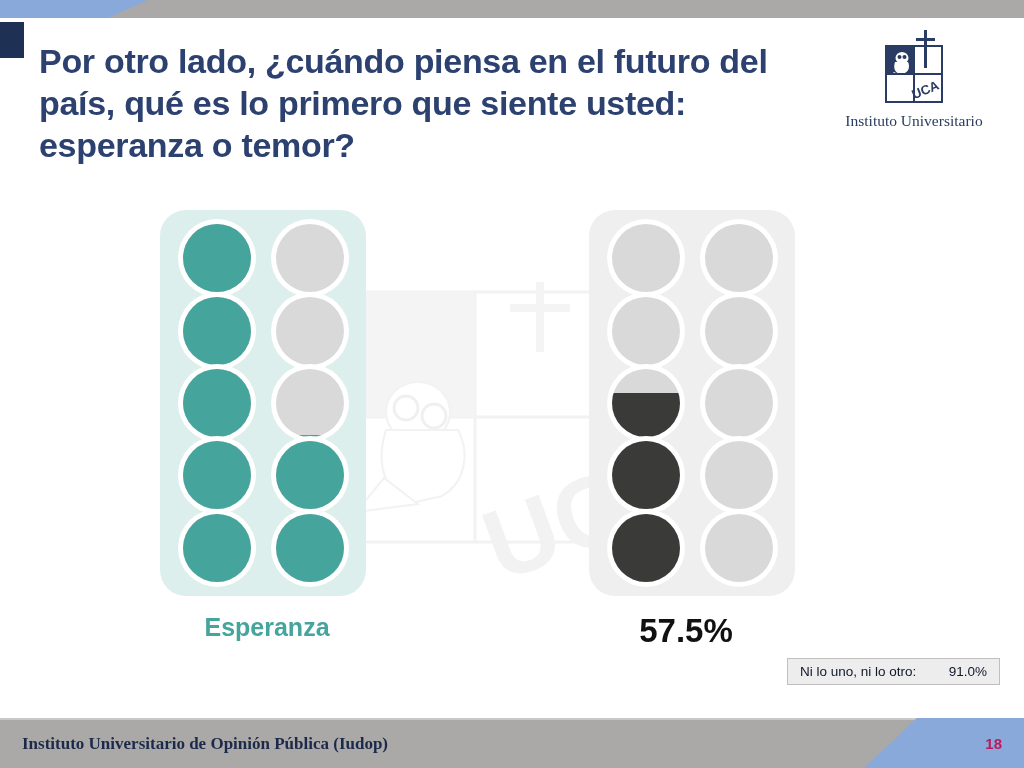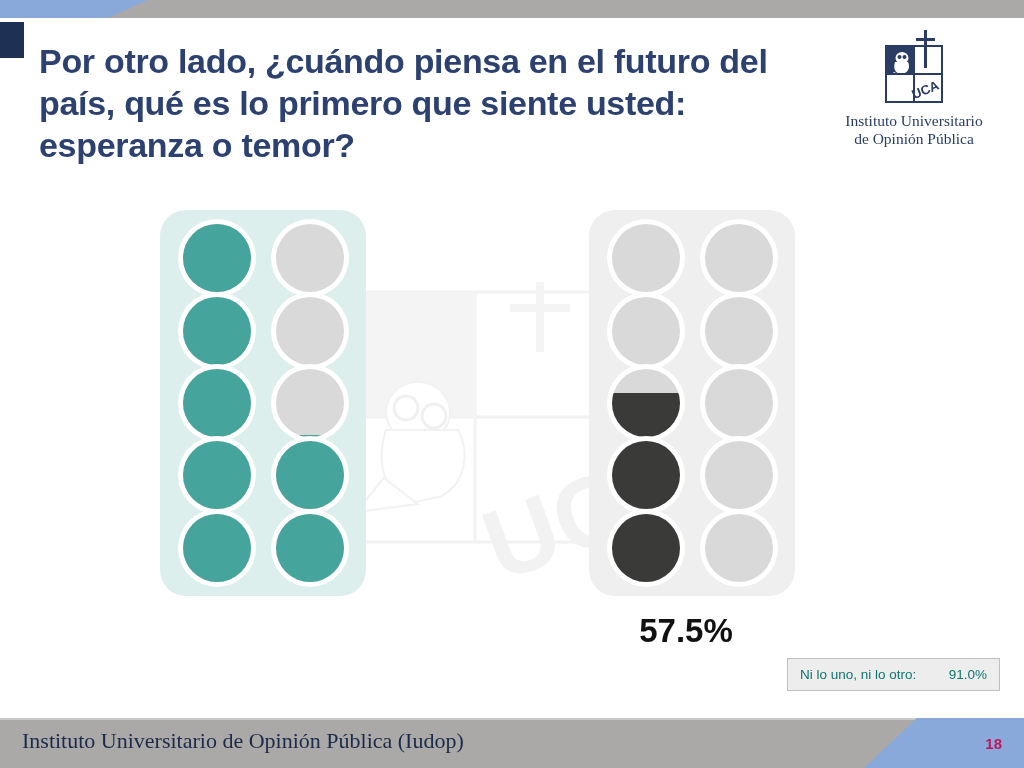--- a/index.html
+++ b/index.html
@@ -98,41 +98,41 @@
   .value-pct{ font-size:33px; font-weight:bold; line-height:38px; }
   .value-name{ font-size:25px; font-weight:bold; line-height:30px; }
   #label-esperanza .value-pct,
   #label-esperanza .value-name{ color:#45A49C; }
   #label-temor .value-pct,
   #label-temor .value-name{ color:#111111; }
 
   
   #legend-box{
     position:absolute; left:787px; top:658px;
-    width:213px; height:33px;
+    width:213px; height:27px;
     background:#EDEDED;
     border:1px solid #BFBFBF;
     display:flex; align-items:center;
     padding:0 12px;
     font-size:13.5px;
-    color:#0f766e;
+    color:#0f172a;
   }
   #legend-label{ flex:0 0 auto; }
   #legend-value{ margin-left:auto; }
 
   
   #footer-band{
     position:absolute; left:0; bottom:0; width:1024px; height:50px;
     background:#ABA9A7;
     border-top:2px solid #C9C8C6;
   }
   #footer-text{
     position:absolute; left:22px; bottom:14px;
     font-family:"Liberation Serif", serif;
-    font-size:22px; color:#1B2A4A;
+    font-size:17px; color:#1B2A4A;font-weight:bold;
   }
   #footer-blue-parallelogram{
     position:absolute; right:0; bottom:0; width:160px; height:50px;
     background:#8AA9DB;
     clip-path: polygon(33% 0, 100% 0, 100% 100%, 0 100%);
   }
   #page-number{
     position:absolute; right:22px; bottom:16px;
     font-size:15px; font-weight:bold; color:#be185d;
   }
@@ -165,21 +165,20 @@
       <circle cx="36.5" cy="29" r="2" fill="#2A3C63"></circle>
     </g>
 
     <line x1="46" y1="19" x2="46" y2="73" stroke="#2A3C63" stroke-width="2"></line>
     <line x1="19" y1="46" x2="73" y2="46" stroke="#2A3C63" stroke-width="2"></line>
 
     <text x="59" y="66" font-family="Liberation Sans, sans-serif" font-size="13" font-weight="bold" fill="#2A3C63" text-anchor="middle" transform="rotate(-22 59 66)">UCA</text>
   </svg>
   <div id="logo-text">
     <span>Instituto Universitario</span>
-    <span id="logo-text-line2">de Opinión Pública</span>
   </div>
 </div>
 
 <svg id="watermark" viewBox="0 0 340 400">
   <g fill="none" stroke="#F2F2F2" stroke-width="3">
     <rect x="10" y="10" width="250" height="250"></rect>
     <line x1="135" y1="10" x2="135" y2="260"></line>
     <line x1="10" y1="135" x2="260" y2="135"></line>
   </g>
   <g fill="#F4F4F4">
@@ -301,20 +300,21 @@
       </div>
     </div>
                <div class="dot-cell">
       <div class="dot">
         <div class="fill" style="height: 0%;"></div>
       </div>
     </div>
 </div>
 
 <div class="value-label" id="label-esperanza">
+  <div class="value-name">Esperanza</div>
 </div>
 <div class="value-label" id="label-temor">
   <div class="value-pct">57.5%</div>
 </div>
 
 <div id="legend-box">
   <span id="legend-label">Ni lo uno, ni lo otro:</span>
   <span id="legend-value">91.0%</span>
 </div>
 

